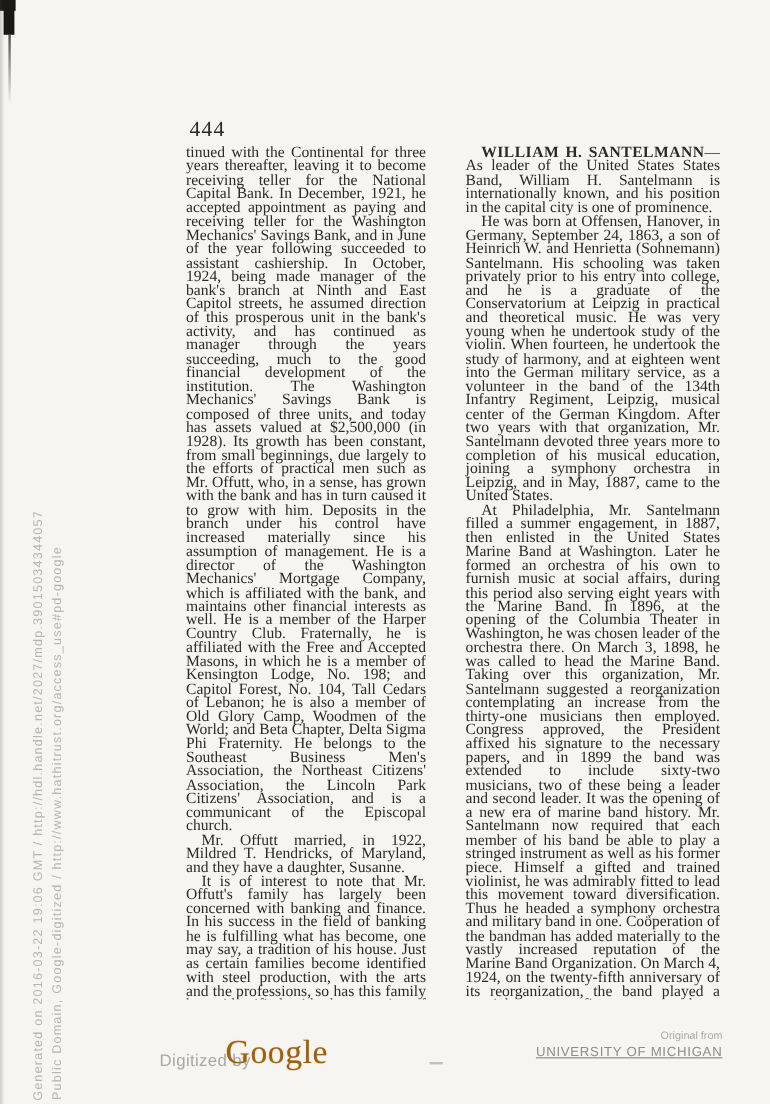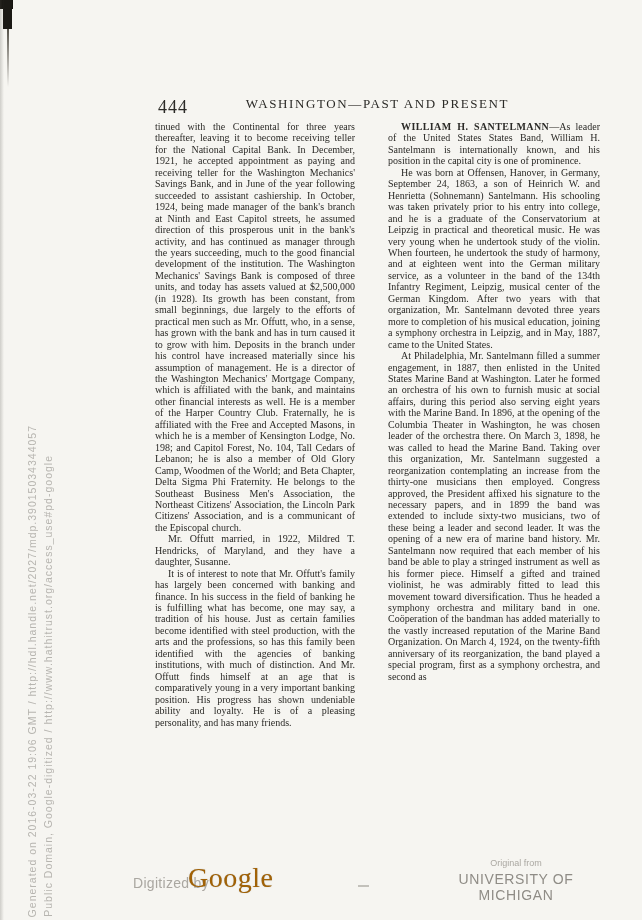--- a/index.html
+++ b/index.html
@@ -37,55 +37,54 @@
   
   .header{position:absolute;left:155px;top:96px;width:445px;height:18px;}
   .pagenum{position:absolute;left:3px;top:1px;font-size:18px;letter-spacing:1px;}
   .running-title{display:block;text-align:center;font-size:13px;letter-spacing:1.6px;}
 
   
   .columns{
     position:absolute;left:155px;top:121px;width:445px;height:712px;
     display:flex;gap:33px;overflow:hidden;
   }
-  .col{font-size:10px;line-height:11.45px;text-align:justify;}
+  .col{font-size:13px;line-height:11.45px;text-align:justify;}
   .col.left{width:200px;}
   .col.right{width:212px;}
   .col p{margin:0;text-indent:13px;}
   .col p.noindent{text-indent:0;}
   .entry-heading{font-weight:bold;letter-spacing:.4px;}
 
   
   .google-block{position:absolute;left:133px;top:862px;width:180px;height:36px;color:#97948e;}
   .digitized{position:absolute;left:0;top:13px;font-family:"Liberation Sans",sans-serif;
     font-size:14px;color:#aaa7a1;letter-spacing:.3px;}
   .google-logo{position:absolute;left:55px;top:0;font-family:"Liberation Serif",serif;
     font-size:28px;color:#a16207;letter-spacing:.5px;text-shadow:0 0 1px rgba(140,138,132,.6);}
-  .origin-block{position:absolute;left:430px;top:858px;width:172px;text-align:center;
+  .origin-block{position:absolute;left:430px;top:858px;width:172px;text-align:right;
     font-family:"Liberation Sans",sans-serif;color:#9b9893;}
   .origin-from{font-size:9px;color:#aba8a2;margin-bottom:3px;}
-  .institution{font-size:14px;letter-spacing:.6px;color:#8f8c86;}
+  .institution{font-size:11px;letter-spacing:.6px;color:#8f8c86;text-decoration:underline;}
 </style>
 </head>
 <body>
 
 <div class="page">
 
   <div class="corner-a"></div>
   <div class="corner-b"></div>
   <div class="corner-line"></div>
   <div class="edge-shade"></div>
   <div class="dash-artifact"></div>
 
   <div class="rot rot1">Generated on 2016-03-22 19:06 GMT  /  http://hdl.handle.net/2027/mdp.39015034344057</div>
   <div class="rot rot2">Public Domain, Google-digitized  /  http://www.hathitrust.org/access_use#pd-google</div>
 
   <div class="header">
     <span class="pagenum">444</span>
-    <span class="running-title">WASHINGTON—PAST AND PRESENT</span>
   </div>
 
   <div class="columns">
     <div class="col left">
         <p class="para noindent">tinued with the Continental for three years thereafter, leaving it to become receiving teller for the National Capital Bank. In December, 1921, he accepted appointment as paying and receiving teller for the Washington Mechanics' Savings Bank, and in June of the year following succeeded to assistant cashiership. In October, 1924, being made manager of the bank's branch at Ninth and East Capitol streets, he assumed direction of this prosperous unit in the bank's activity, and has continued as manager through the years succeeding, much to the good financial development of the institution. The Washington Mechanics' Savings Bank is composed of three units, and today has assets valued at $2,500,000 (in 1928). Its growth has been constant, from small beginnings, due largely to the efforts of practical men such as Mr. Offutt, who, in a sense, has grown with the bank and has in turn caused it to grow with him. Deposits in the branch under his control have increased materially since his assumption of management. He is a director of the Washington Mechanics' Mortgage Company, which is affiliated with the bank, and maintains other financial interests as well. He is a member of the Harper Country Club. Fraternally, he is affiliated with the Free and Accepted Masons, in which he is a member of Kensington Lodge, No. 198; and Capitol Forest, No. 104, Tall Cedars of Lebanon; he is also a member of Old Glory Camp, Woodmen of the World; and Beta Chapter, Delta Sigma Phi Fraternity. He belongs to the Southeast Business Men's Association, the Northeast Citizens' Association, the Lincoln Park Citizens' Association, and is a communicant of the Episcopal church.</p>
         <p class="para">Mr. Offutt married, in 1922, Mildred T. Hendricks, of Maryland, and they have a daughter, Susanne.</p>
         <p class="para">It is of interest to note that Mr. Offutt's family has largely been concerned with banking and finance. In his success in the field of banking he is fulfilling what has become, one may say, a tradition of his house. Just as certain families become identified with steel production, with the arts and the professions, so has this family been identified with the agencies of banking institutions, with much of distinction. And Mr. Offutt finds himself at an age that is comparatively young in a very important banking position. His progress has shown undeniable ability and loyalty. He is of a pleasing personality, and has many friends.</p>
       </div>
     <div class="col right">
       <p class="para noindent lead" style="text-indent:13px;"><b class="entry-heading">WILLIAM H. SANTELMANN</b><span>—As leader of the United States States Band, William H. Santelmann is internationally known, and his position in the capital city is one of prominence.</span></p>

